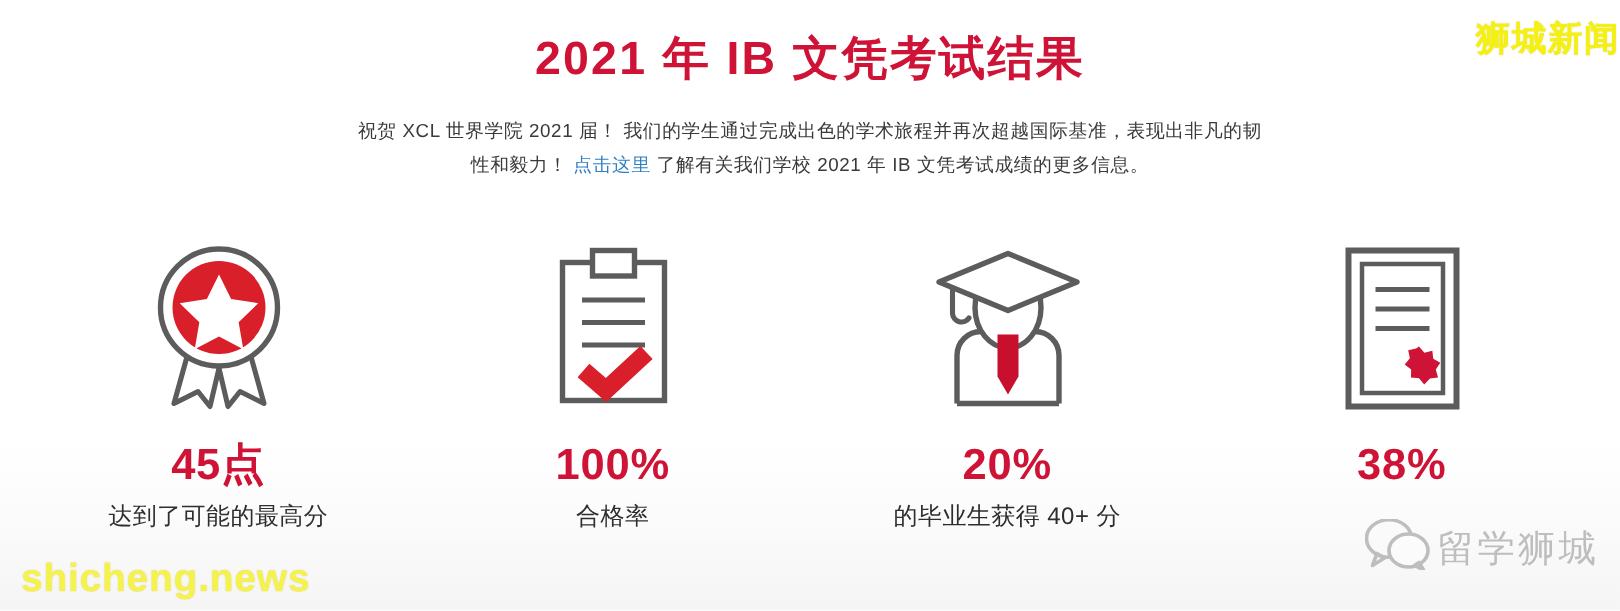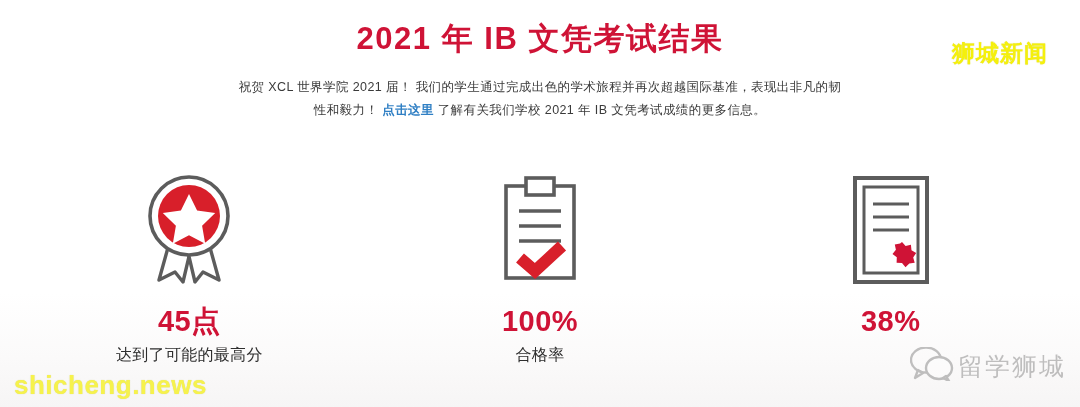--- a/index.html
+++ b/index.html
@@ -42,28 +42,27 @@
     text-align: center;
     font-size: 12.5px;
     line-height: 1.85;
     color: #3a3a3a;
     letter-spacing: 0.4px;
   }
   .intro .link {
     color: #2f7fc4;
     text-decoration: none;
     cursor: pointer;
-    font-weight: bold;
   }
 
   
   .stats {
     position: absolute;
     left: 0;
-    top: 171px;
+    top: 160px;
     width: 1080px;
     display: flex;
     align-items: flex-start;
     justify-content: space-between;
     padding: 0 14px;
     box-sizing: border-box;
   }
   .stat {
     flex: 1 1 0;
     display: flex;
@@ -90,29 +89,28 @@
     margin-top: 9px;
     font-size: 16px;
     color: #2e2e2e;
     letter-spacing: 0.3px;
     white-space: nowrap;
   }
 
   
   .wm-top-right {
     position: absolute;
-    right: 32px;
+    right: 0;
     top: 10px;
     font-size: 23px;
     font-weight: 700;
     color: #f5f000;
     letter-spacing: 1px;
     text-shadow: 0 0 1px rgba(180,175,0,0.55);
     opacity: 0.95;
-    margin-top: 28px;
   }
   .wm-bottom-left {
     position: absolute;
     left: 14px;
     bottom: 6px;
     font-size: 26px;
     font-weight: 600;
     color: #f6f23a;
     letter-spacing: 0.5px;
     text-shadow: 0 0 1px rgba(170,165,0,0.5);
@@ -170,20 +168,34 @@
           <line x1="27" y1="39" x2="69" y2="39" stroke="#5c5c5c" stroke-width="3.4"></line>
           <line x1="27" y1="54" x2="69" y2="54" stroke="#5c5c5c" stroke-width="3.4"></line>
           <line x1="27" y1="69" x2="69" y2="69" stroke="#5c5c5c" stroke-width="3.4"></line>
           <path d="M28 86 L43 99 L70 74" fill="none" stroke="#d81f2a" stroke-width="12" stroke-linecap="butt" stroke-linejoin="miter"></path>
         </svg>
       </div>
       <div class="stat-value">100%</div>
       <div class="stat-caption">合格率</div>
     </div>
 
+    <div class="stat">
+      <div class="stat-icon">
+        <svg width="116" height="116" viewBox="0 0 116 116" aria-hidden="true">
+          <path d="M24 108 v-32 a16 16 0 0 1 16 -16 h36 a16 16 0 0 1 16 16 v32" fill="#ffffff" stroke="#5c5c5c" stroke-width="3.6" stroke-linejoin="round"></path>
+          <line x1="24" y1="108" x2="92" y2="108" stroke="#5c5c5c" stroke-width="3.6"></line>
+          <ellipse cx="58" cy="44" rx="22" ry="27" fill="#ffffff" stroke="#5c5c5c" stroke-width="3.6"></ellipse>
+          <path d="M58 8 L104 27 L58 46 L12 27 Z" fill="#ffffff" stroke="#5c5c5c" stroke-width="3.6" stroke-linejoin="round"></path>
+          <path d="M21 31 v17 a6 6 0 0 0 11 3" fill="none" stroke="#5c5c5c" stroke-width="3.4" stroke-linecap="round"></path>
+          <path d="M51 62 h14 v28 l-7 12 l-7 -12 Z" fill="#c8102e"></path>
+        </svg>
+      </div>
+      <div class="stat-value">20%</div>
+      <div class="stat-caption">的毕业生获得 40+ 分</div>
+    </div>
 
     <div class="stat">
       <div class="stat-icon">
         <svg width="92" height="116" viewBox="0 0 92 116" aria-hidden="true">
           <rect x="10" y="6" width="72" height="104" fill="#ffffff" stroke="#5c5c5c" stroke-width="4"></rect>
           <rect x="19" y="15" width="54" height="86" fill="#ffffff" stroke="#5c5c5c" stroke-width="3"></rect>
           <line x1="28" y1="32" x2="64" y2="32" stroke="#5c5c5c" stroke-width="3.2"></line>
           <line x1="28" y1="45" x2="64" y2="45" stroke="#5c5c5c" stroke-width="3.2"></line>
           <line x1="28" y1="58" x2="64" y2="58" stroke="#5c5c5c" stroke-width="3.2"></line>
           <path d="M57 70 l3.6 4.1 l5.3 -1.3 l0.6 5.4 l4.7 2.7 l-3 4.5 l1.5 5.3 l-5.4 0.7 l-3.8 3.9 l-3.5 -4.2 l-5.4 -0.4 l0.2 -5.4 l-4.3 -3.3 l3.4 -4.2 l-1.1 -5.3 l5.3 -1.1 Z" fill="#cf1336"></path>

